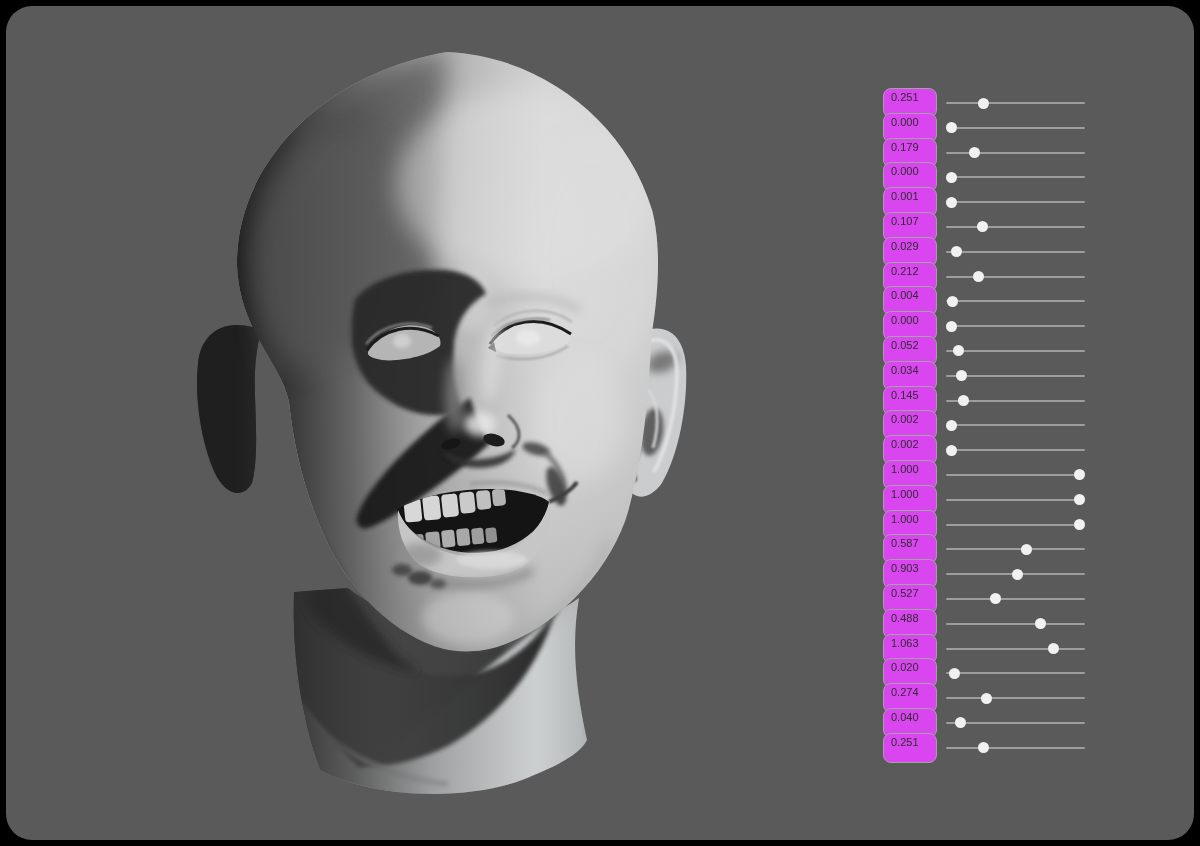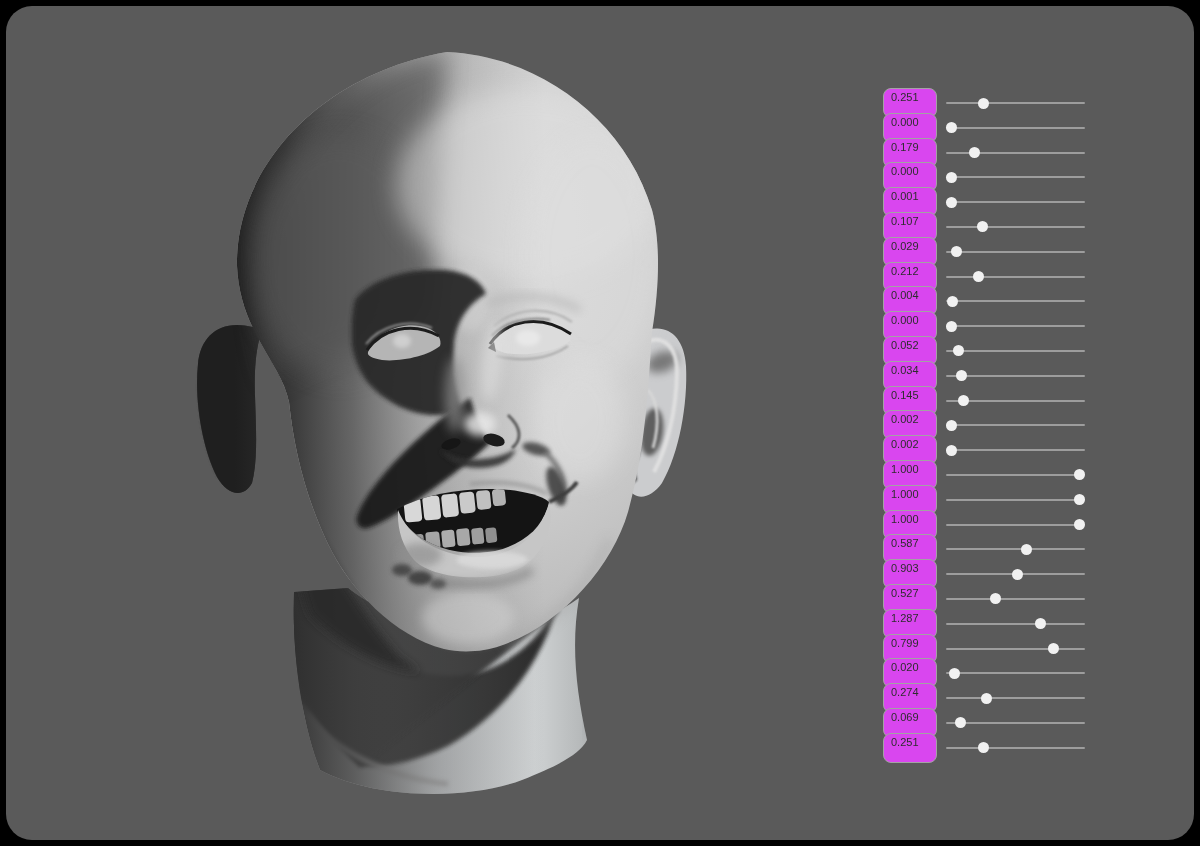--- a/index.html
+++ b/index.html
@@ -372,29 +372,29 @@
 
   <div class="srow">
     <div class="vbox">0.527</div>
     <div class="sl">
       <div class="track"></div>
       <div class="handle" style="left: 44.288px;"></div>
     </div>
   </div>
 
   <div class="srow">
-    <div class="vbox">1.287</div>
+    <div class="vbox">0.488</div>
     <div class="sl">
       <div class="track"></div>
       <div class="handle" style="left: 88.704px;"></div>
     </div>
   </div>
 
   <div class="srow">
-    <div class="vbox">0.799</div>
+    <div class="vbox">1.063</div>
     <div class="sl">
       <div class="track"></div>
       <div class="handle" style="left: 102.272px;"></div>
     </div>
   </div>
 
   <div class="srow">
     <div class="vbox">0.020</div>
     <div class="sl">
       <div class="track"></div>
@@ -404,21 +404,21 @@
 
   <div class="srow">
     <div class="vbox">0.274</div>
     <div class="sl">
       <div class="track"></div>
       <div class="handle" style="left: 35.072px;"></div>
     </div>
   </div>
 
   <div class="srow">
-    <div class="vbox">0.069</div>
+    <div class="vbox">0.040</div>
     <div class="sl">
       <div class="track"></div>
       <div class="handle" style="left: 8.832px;"></div>
     </div>
   </div>
 
   <div class="srow">
     <div class="vbox">0.251</div>
     <div class="sl">
       <div class="track"></div>

